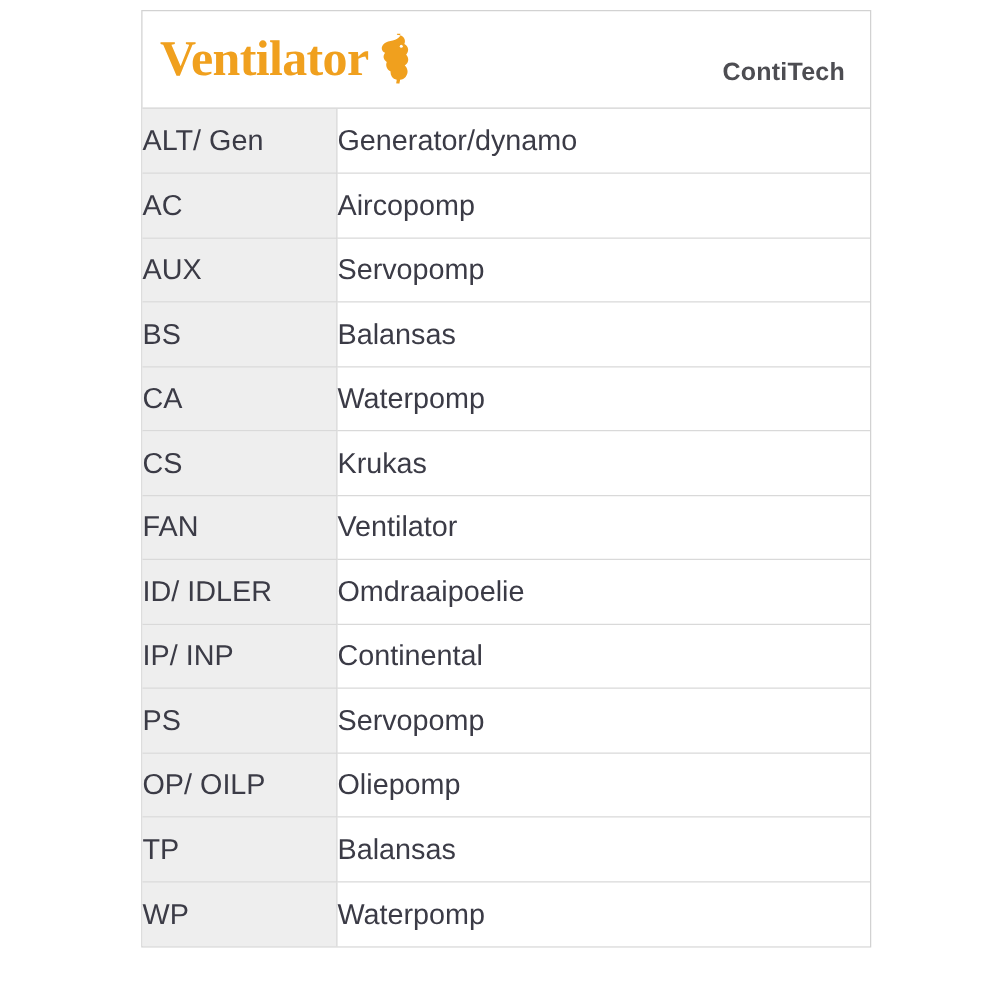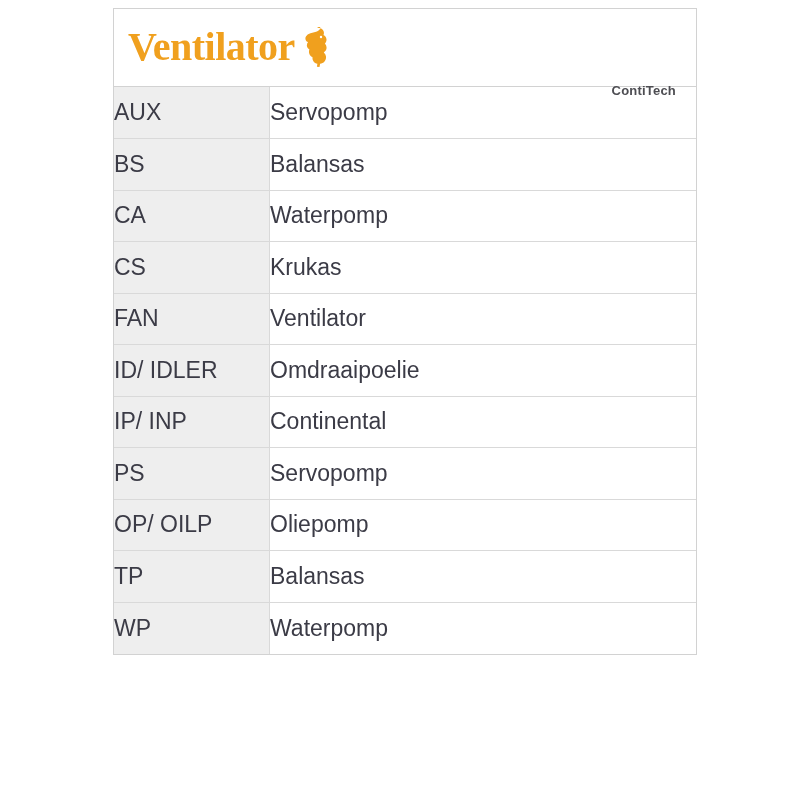--- a/index.html
+++ b/index.html
@@ -54,25 +54,24 @@
     margin-left: 4px;
     margin-top: 2px;
     width: 34px;
     height: 40px;
     position: relative;
   }
   .sub-brand {
     position: absolute;
     right: 20px;
     top: 38px;
-    font-size: 13px;
+    font-size: 20px;
     font-weight: bold;
     color: #4d4d52;
     letter-spacing: 0.2px;
-    margin-top: 36px;
   }
   
   table.gloss {
     width: 100%;
     border-collapse: collapse;
     table-layout: fixed;
   }
   table.gloss tr {
     height: 51.5px;
   }
@@ -116,20 +115,28 @@
             <circle cx="22" cy="10" r="1.2" fill="#ffffff"></circle>
           </svg>
         </span>
       </div>
       <div class="sub-brand">ContiTech</div>
     </div>
 
     <table class="gloss">
       <tbody>
         <tr>
+          <td class="abbr">ALT/ Gen</td>
+          <td class="term">Generator/dynamo</td>
+        </tr>
+        <tr>
+          <td class="abbr">AC</td>
+          <td class="term">Aircopomp</td>
+        </tr>
+        <tr>
           <td class="abbr">AUX</td>
           <td class="term">Servopomp</td>
         </tr>
         <tr>
           <td class="abbr">BS</td>
           <td class="term">Balansas</td>
         </tr>
         <tr>
           <td class="abbr">CA</td>
           <td class="term">Waterpomp</td>

